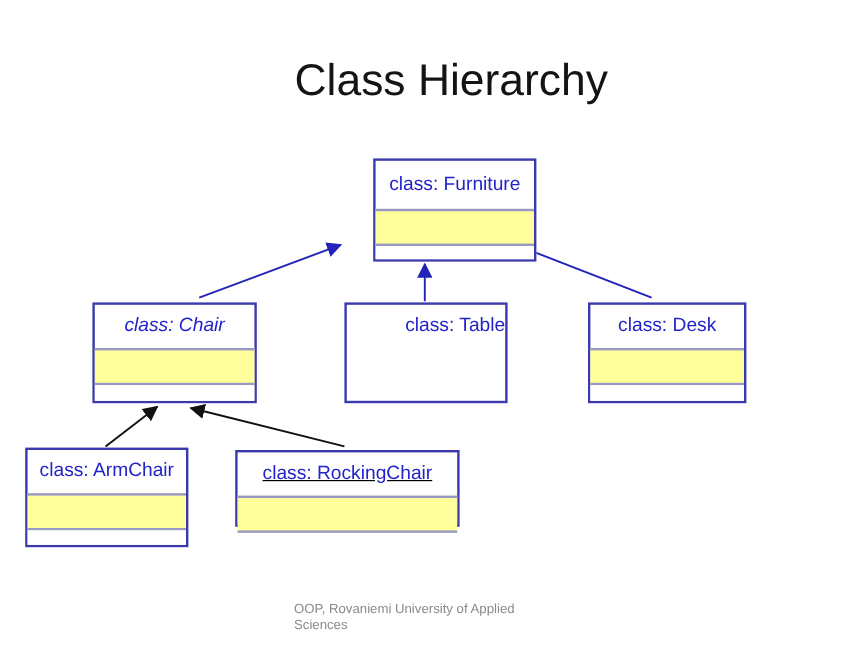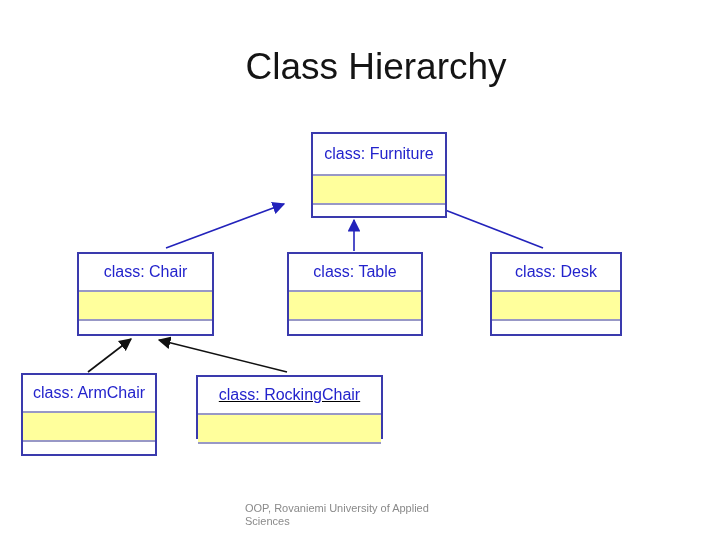--- a/index.html
+++ b/index.html
@@ -87,27 +87,27 @@
     <line x1="88" y1="372" x2="131" y2="339" stroke="#111111" stroke-width="1.6" marker-end="url(#head-black)"></line>
     <line x1="287" y1="372" x2="159" y2="340" stroke="#111111" stroke-width="1.6" marker-end="url(#head-black)"></line>
   </svg>
 
   <div class="uml-box" style="left:287px; top:132px; width:136px; height:86px;margin-left:24px;">
     <div class="uml-title uml-title-tall">class: Furniture</div>
     <div class="uml-attrs"></div>
     <div class="uml-ops"></div>
   </div>
 
-  <div class="uml-box" style="left:77px; top:252px; width:137px; height:84px;">
+  <div class="uml-box" style="left:77px; top:252px; width:137px; height:84px;font-style:italic;">
     <div class="uml-title">class: Chair</div>
     <div class="uml-attrs"></div>
     <div class="uml-ops"></div>
   </div>
 
-  <div class="uml-box" style="left:287px; top:252px; width:136px; height:84px;">
+  <div class="uml-box" style="left:287px; top:252px; width:136px; height:84px;align-items:flex-end;">
     <div class="uml-title">class: Table</div>
     <div class="uml-attrs"></div>
     <div class="uml-ops"></div>
   </div>
 
   <div class="uml-box" style="left:490px; top:252px; width:132px; height:84px;">
     <div class="uml-title">class: Desk</div>
     <div class="uml-attrs"></div>
     <div class="uml-ops"></div>
   </div>

